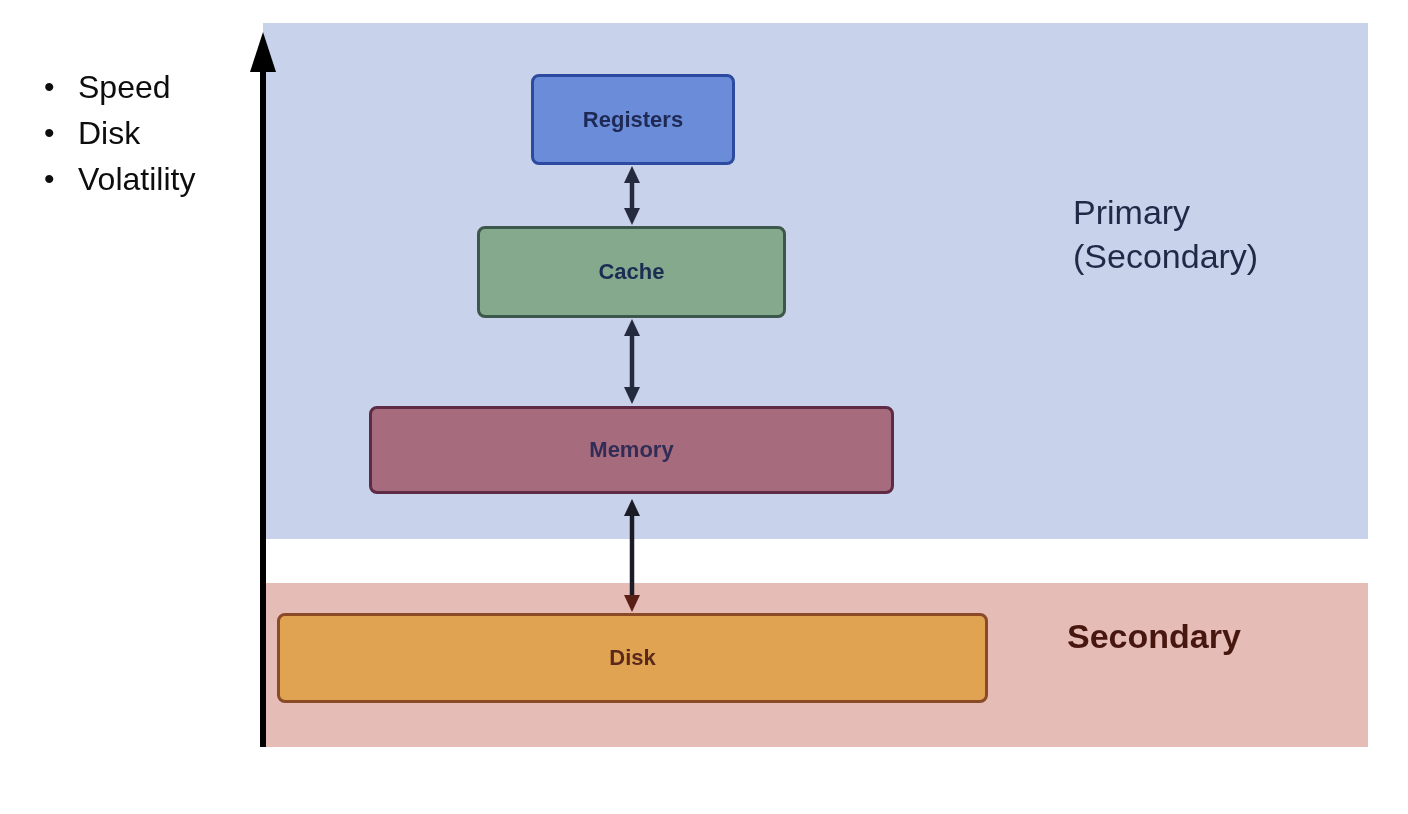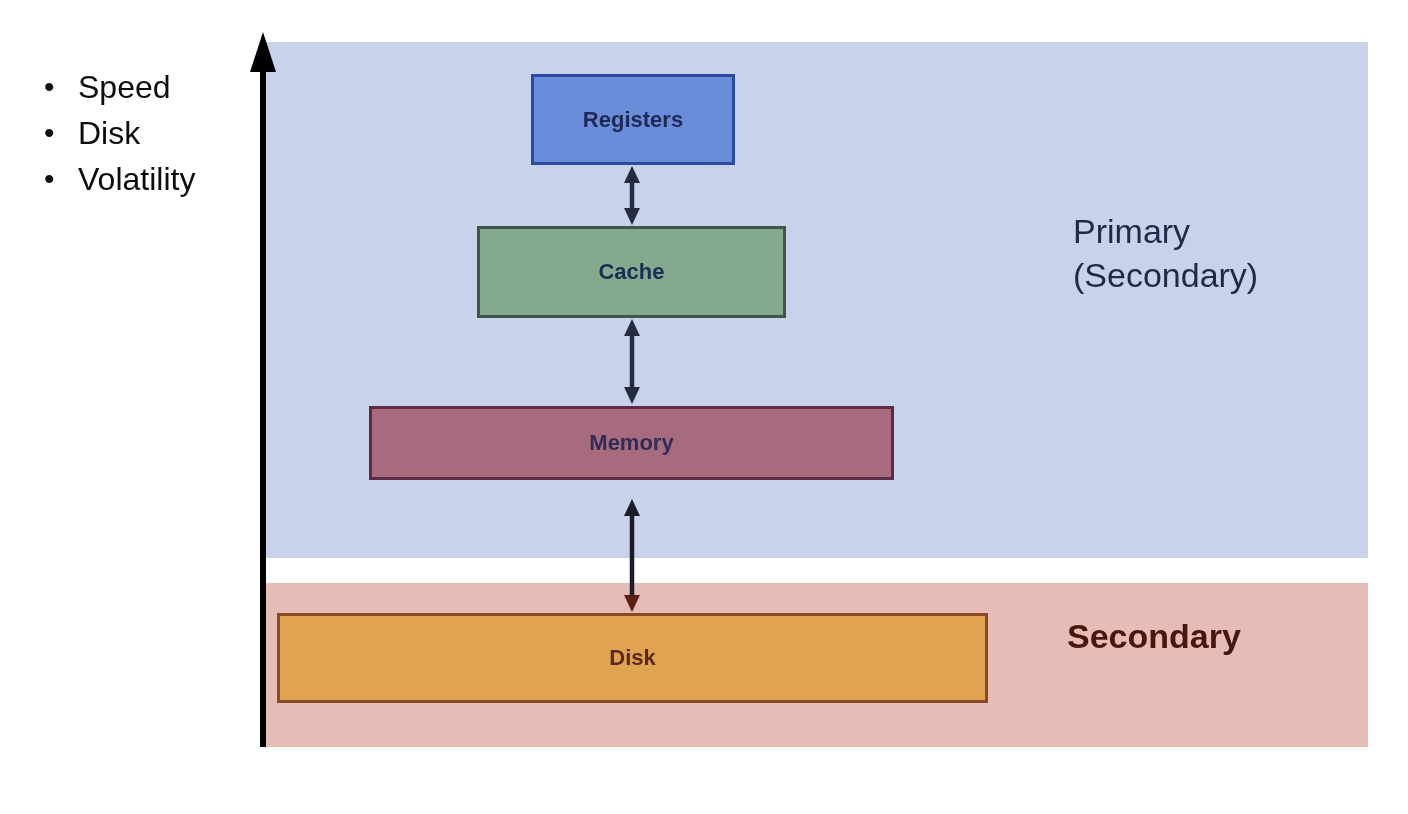--- a/index.html
+++ b/index.html
@@ -27,39 +27,39 @@
   
   .axis-line { position: absolute; left: 260px; top: 64px; width: 6px; height: 683px; background: #000; }
   .axis-head { position: absolute; left: 250px; top: 32px; }
 
   
   .node {
     position: absolute;
     border-style: solid; border-width: 3px;
     box-sizing: border-box;
     display: flex; align-items: center; justify-content: center;
-    font-weight: bold; font-size: 22px;
+    font-weight: bold; font-size: 22px; border-radius: 8px;
   }
   .node-registers { left: 531px; top: 74px;  width: 204px; height: 91px; }
   .node-cache     { left: 477px; top: 226px; width: 309px; height: 92px; }
-  .node-memory    { left: 369px; top: 406px; width: 525px; height: 74px; }
+  .node-memory    { left: 369px; top: 406px; width: 525px; height: 88px; }
   .node-disk      { left: 277px; top: 613px; width: 711px; height: 90px; justify-content: center; }
 
   
   .conn { position: absolute; left: 620px; }
   .conn-1 { top: 166px; }
   .conn-2 { top: 319px; }
   .conn-3 { top: 499px; }
 </style>
 </head>
 <body>
 
 <div id="canvas">
 
-  <div class="region region-primary" style="background: rgb(200, 210, 235); margin-top: 19px;">
+  <div class="region region-primary" style="background: rgb(200, 210, 235);">
     <div class="region-label" style="color: rgb(30, 42, 71);">
       <div>Primary</div>
       <div>(Secondary)</div>
     </div>
   </div>
 
   <div class="region region-secondary" style="background: rgb(230, 188, 183);">
     <div class="region-label" style="color: rgb(71, 23, 15);">Secondary</div>
   </div>
 

